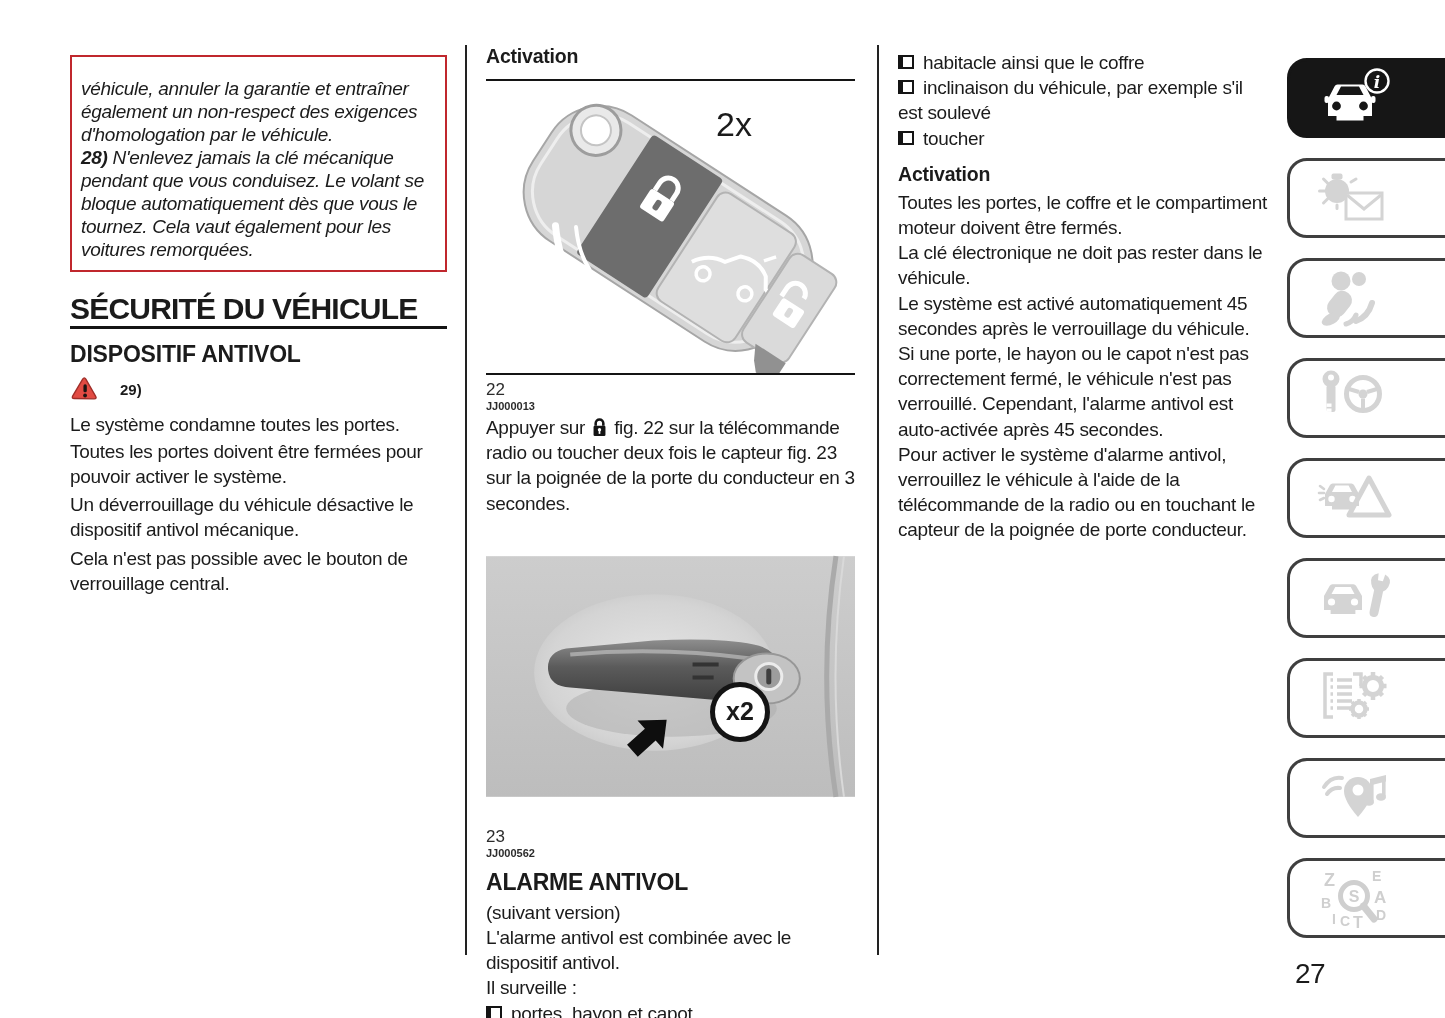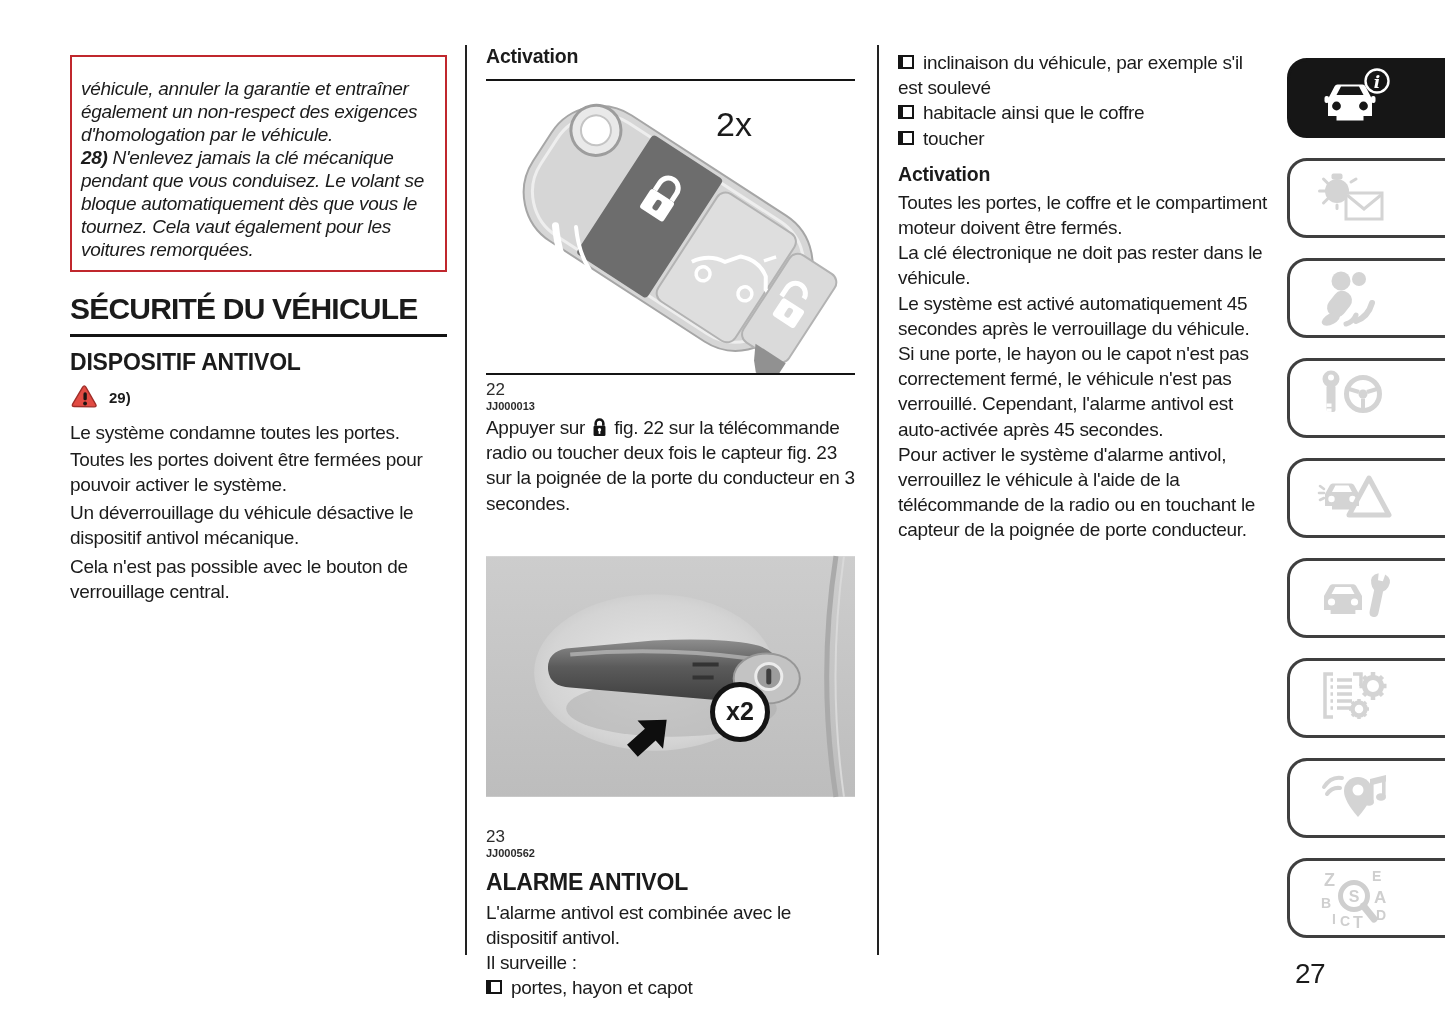--- a/index.html
+++ b/index.html
@@ -15,26 +15,26 @@
   #col-right{left:898px;top:50px;width:370px;}
   .vdiv{position:absolute;top:45px;height:910px;width:2px;background:#222;}
   #vdiv1{left:465px;} #vdiv2{left:877px;}
 
   
   .warn-box{border:2.5px solid #c0272d;padding:20px 9px 9px 9px;margin-bottom:20px;}
   .warn-p{font-size:19px;line-height:23px;letter-spacing:-0.3px;font-style:italic;}
   .warn-p b{font-style:italic;margin-right:5px;}
 
   h1{font-size:30px;font-weight:900;letter-spacing:-0.8px;margin:12px 0 12px 0;
-     border-bottom:3px solid #141414;padding-bottom:8px;}
+     border-bottom:3px solid #141414;}
   h2{font-size:23px;font-weight:900;letter-spacing:-0.2px;margin:0 0 8px 0;}
   h3{font-size:19.5px;font-weight:700;letter-spacing:-0.2px;margin:0;}
   .ruled{border-bottom:2.5px solid #141414;padding-bottom:11px;}
 
-  .warn-ref-row{display:flex;align-items:center;margin:2px 0 10px 0;}
+  .warn-ref-row{display:flex;align-items:center;margin:2px 0 10px 0;gap:11px;}
   .warn-ref-row .ref{font-weight:bold;font-size:15px;margin-left:10px;}
 
   .mb4{margin-bottom:4px;} .mb2{margin-bottom:2px;}
 
   
   .fig{position:relative;width:100%;overflow:hidden;}
   #fig22{height:292px;border-bottom:2.5px solid #141414;background:#fff;}
   #fig23{height:291px;margin-top:15px;}
   .fig svg{display:block;width:100%;height:100%;}
   .fig-2x{position:absolute;left:230px;top:24px;font-size:34px;font-weight:normal;letter-spacing:0;}
@@ -166,30 +166,31 @@
         <path d="M357 0 C346 78 346 162 357 240" fill="none" stroke="#d9d9d9" stroke-width="2"></path>
       </svg>
       <div class="x2badge">x2</div>
     </div>
     <div class="caption">
       <span class="fignum">23</span>
       <span class="figcode">JJ000562</span>
     </div>
 
     <h2 style="margin-top:10px;margin-bottom:4px;">ALARME ANTIVOL</h2>
+    <p class="body">(suivant version)</p>
     <p class="body">L'alarme antivol est combinée avec le dispositif antivol.</p>
     <p class="body">Il surveille :</p>
     <p class="body"><span class="sq"></span><span>portes, hayon et capot</span></p>
   </div>
 
   <div class="vdiv" id="vdiv2"></div>
 
   <div class="col" id="col-right">
+    <p class="body"><span class="sq"></span><span>habitacle ainsi que le coffre</span></p>
     <p class="body"><span class="sq"></span><span>inclinaison du véhicule, par exemple s'il est soulevé</span></p>
-    <p class="body"><span class="sq"></span><span>habitacle ainsi que le coffre</span></p>
     <p class="body"><span class="sq"></span><span>toucher</span></p>
     <h3 class="gap-top" style="margin-bottom:4px;">Activation</h3>
     <p class="body">Toutes les portes, le coffre et le compartiment moteur doivent être fermés.</p>
     <p class="body">La clé électronique ne doit pas rester dans le véhicule.</p>
     <p class="body">Le système est activé automatiquement 45 secondes après le verrouillage du véhicule.</p>
     <p class="body">Si une porte, le hayon ou le capot n'est pas correctement fermé, le véhicule n'est pas verrouillé. Cependant, l'alarme antivol est auto-activée après 45 secondes.</p>
     <p class="body">Pour activer le système d'alarme antivol, verrouillez le véhicule à l'aide de la télécommande de la radio ou en touchant le capteur de la poignée de porte conducteur.</p>
   </div>
 
   <nav class="sidebar">

